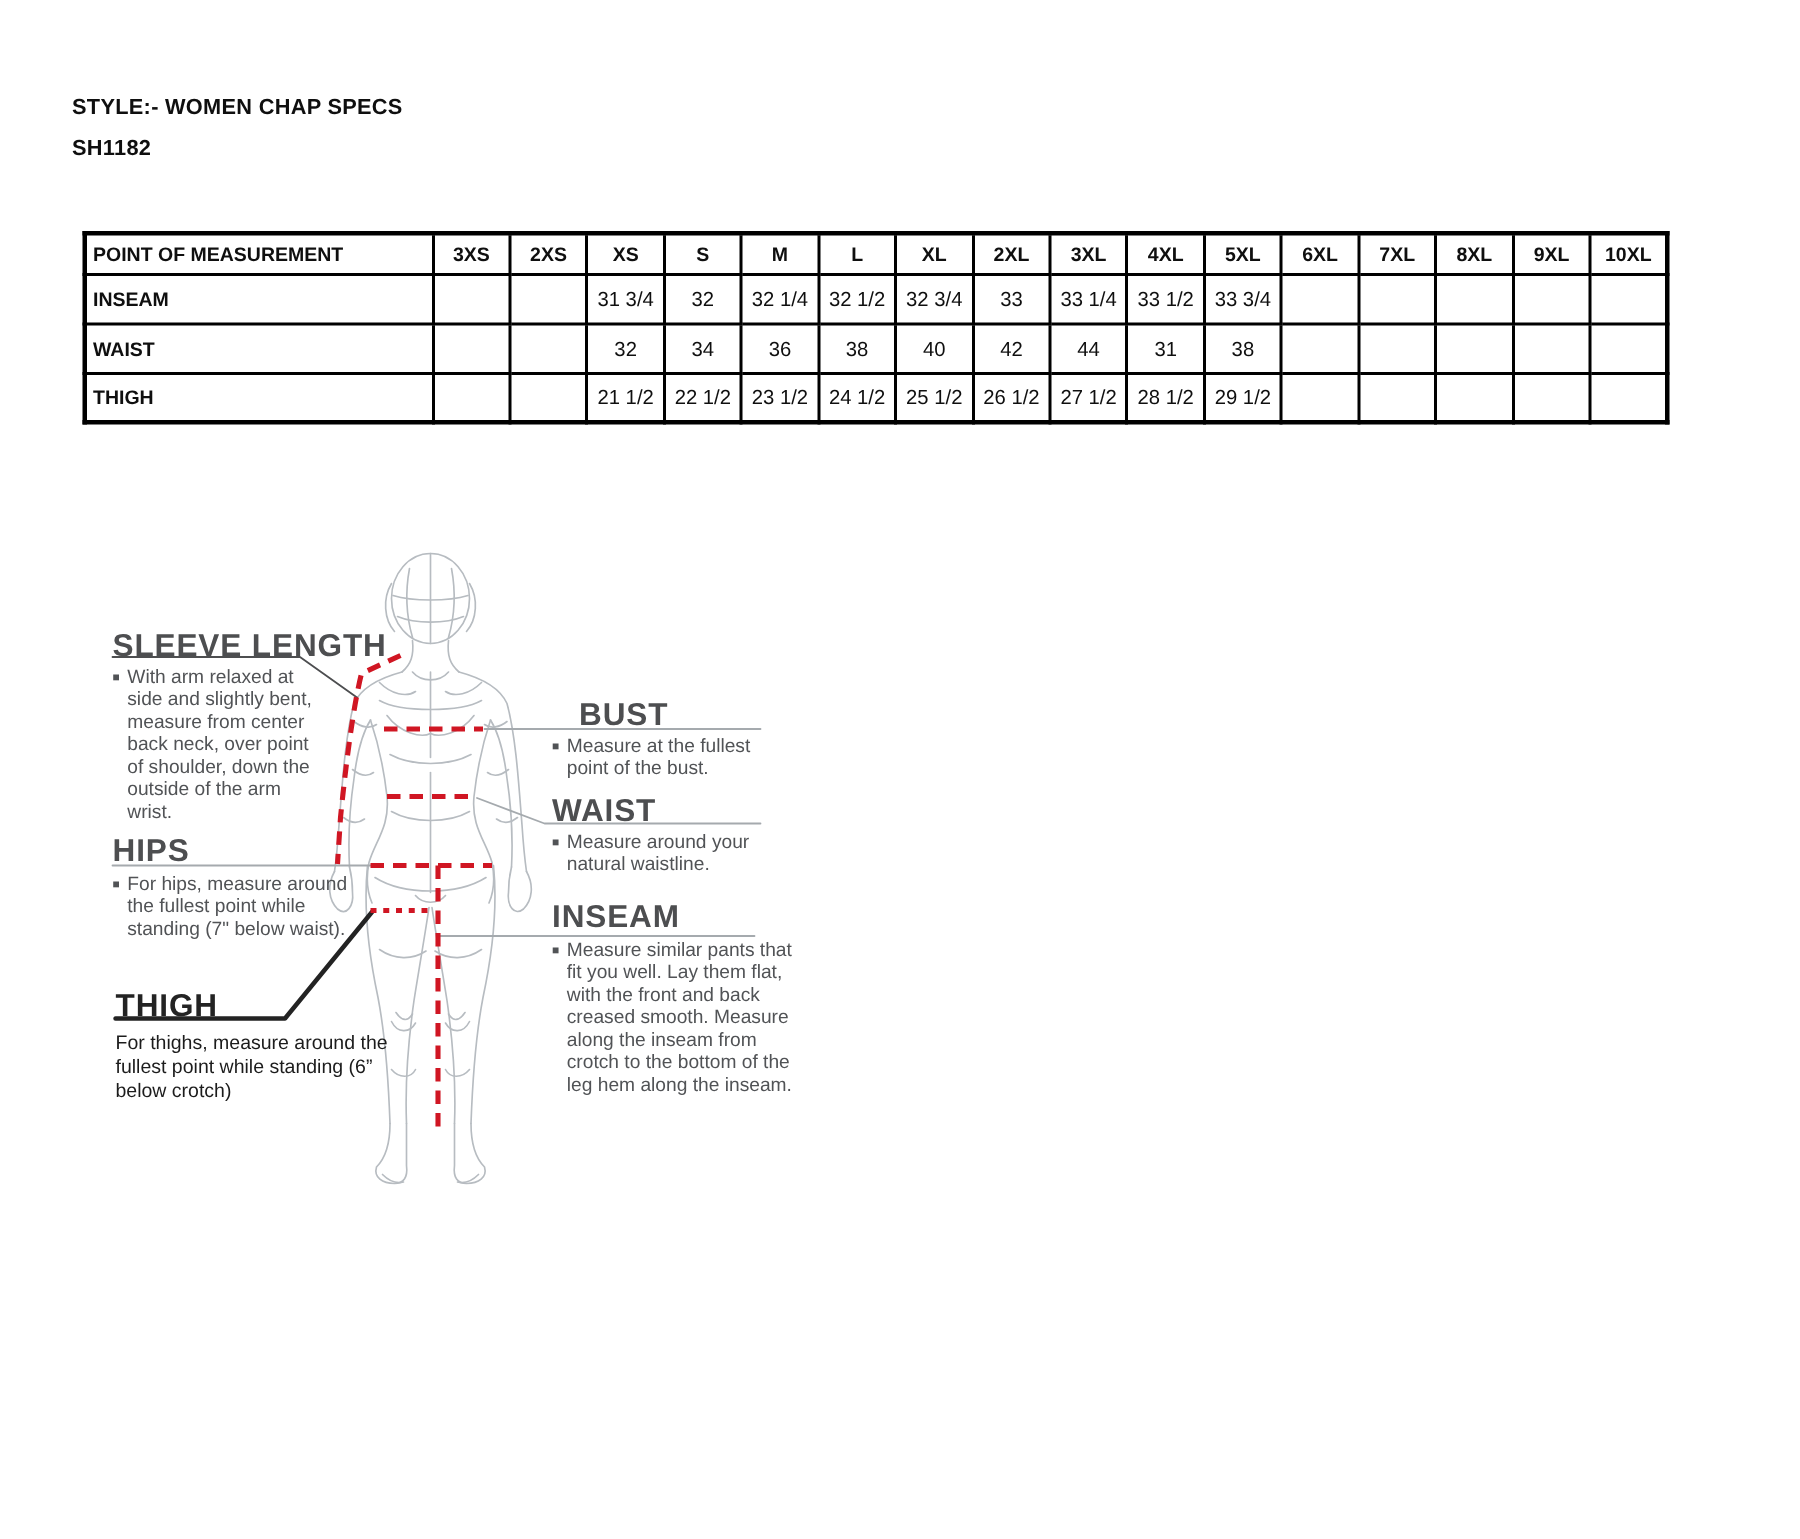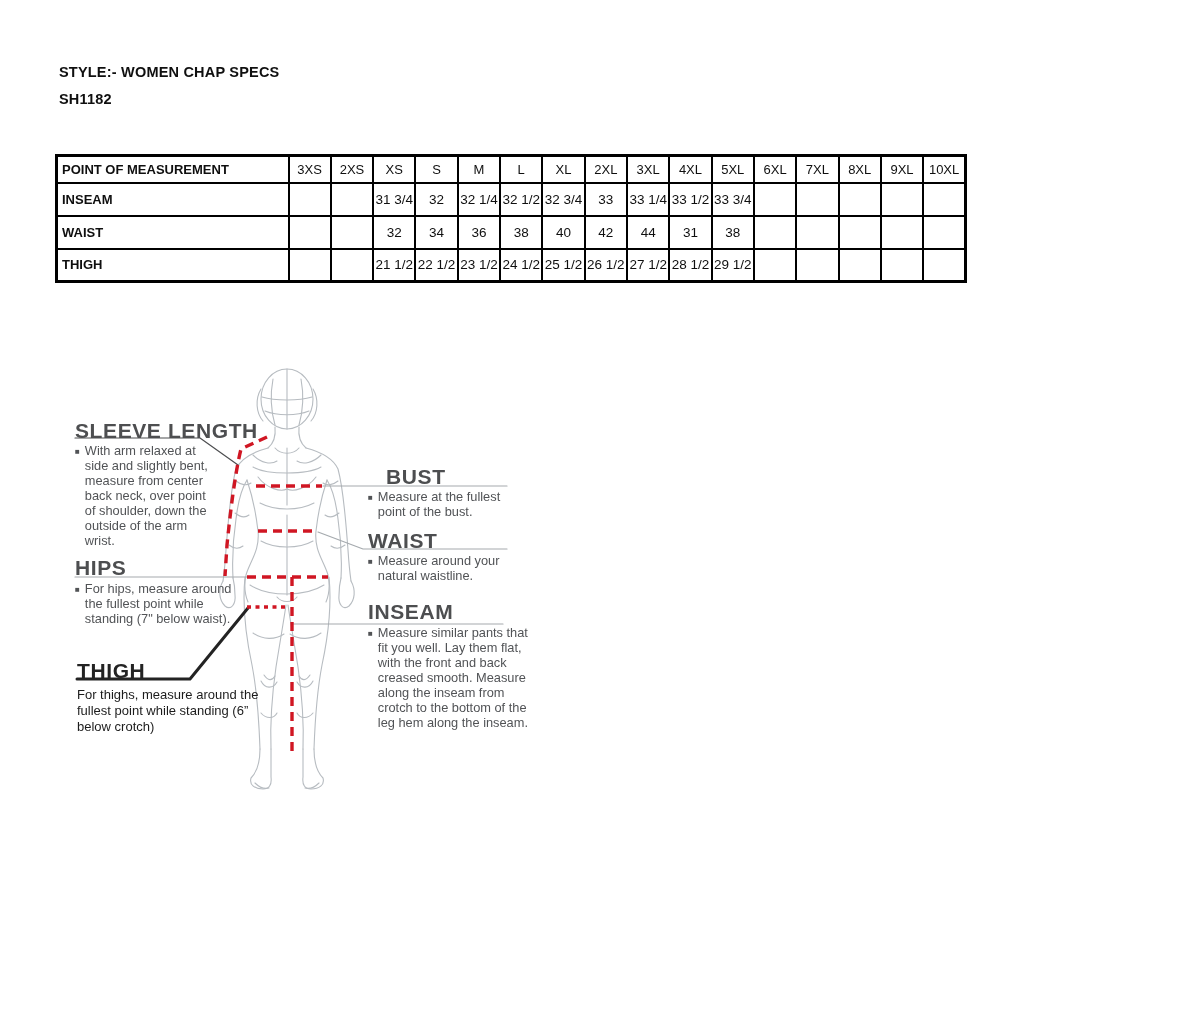--- a/index.html
+++ b/index.html
@@ -12,43 +12,43 @@
   }
   *{margin:0;padding:0;box-sizing:border-box;}
   html,body{background:#ffffff;}
   body{font-family:"Liberation Sans", sans-serif;}
   .page{
     position:relative;
     width:1200px;height:1026px;
     background:#ffffff;
     overflow:hidden;
   }
-  .title-line{position:absolute;left:59px;font-weight:bold;font-size:14.5px;color:#0f0f0f;letter-spacing:0.2px;}
+  .title-line{position:absolute;left:48px;font-weight:bold;font-size:14.5px;color:#0f0f0f;letter-spacing:0.2px;}
   .title-1{top:64px;}
   .title-2{top:91px;}
 
   
   table.size-table{
     position:absolute;left:55px;top:154px;
-    width:912px;
+    width:1058px;
     border-collapse:collapse;
     table-layout:fixed;
     border:3px solid #000;
   }
   table.size-table col.pom-col{width:232px;}
   table.size-table th, table.size-table td{
     border:2px solid #000;
     font-size:13px;
     color:#0f0f0f;
     text-align:center;
     vertical-align:middle;
     overflow:hidden;
     white-space:nowrap;
   }
-  table.size-table thead th{height:27px;font-weight:normal;}
+  table.size-table thead th{height:27px;font-weight:bold;}
   table.size-table tbody tr{height:33px;}
   table.size-table th.rowlabel, table.size-table thead th:first-child{
     text-align:left;padding-left:4px;font-weight:bold;
   }
   table.size-table td{font-weight:normal;font-size:13.5px;}
 
   .note-line{
     position:absolute;left:57px;top:300px;width:1120px;
     font-weight:bold;font-size:13.5px;color:#0f0f0f;
   }

